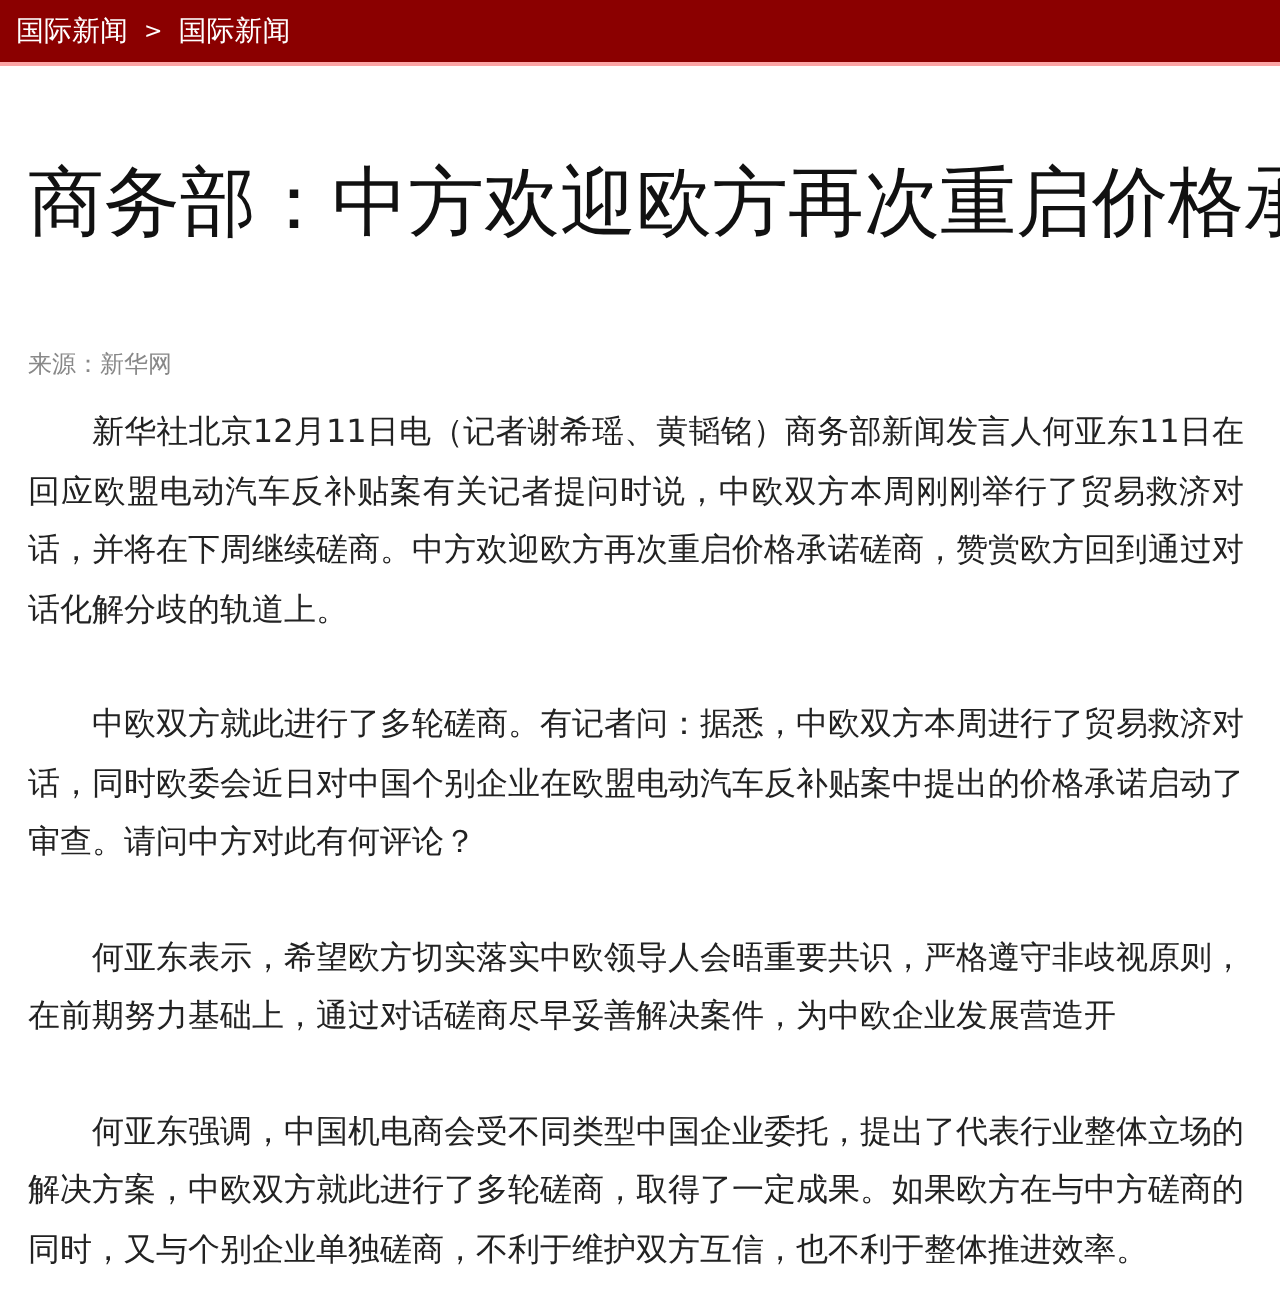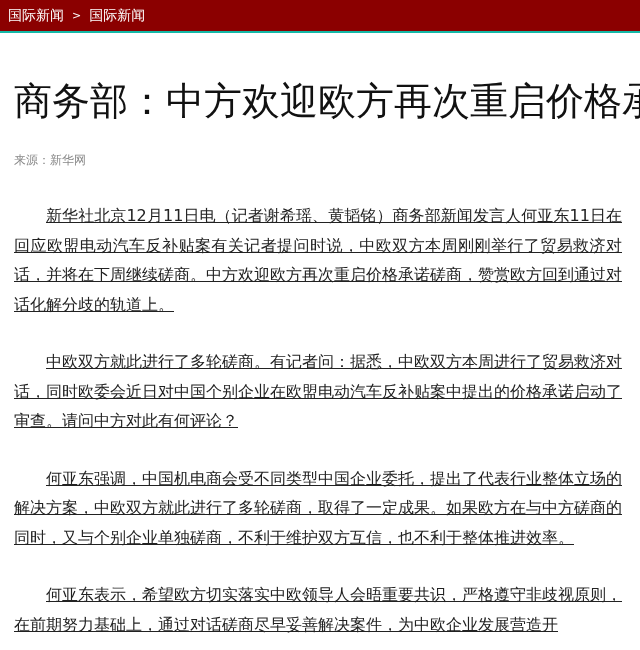--- a/index.html
+++ b/index.html
@@ -4,57 +4,57 @@
   <style>
     html, body { margin: 0; padding: 0; }
     body {
       width: 640px; height: 650px; overflow: hidden;
       background: #ffffff;
       font-family: "DejaVu Sans", "Liberation Sans", sans-serif;
       color: #222222;
     }
     .header {
       height: 33px; background: #8b0000;
-      border-bottom: 2px solid #14b8a6;
+      border-bottom: 2px solid #fca5a5;
       display: flex; align-items: center;
       padding-left: 8px; box-sizing: border-box;
       color: #ffffff; font-size: 14px;
     }
     .header .sep { margin: 0 8px; font-size: 11px; }
     .header a { color: #ffffff; text-decoration: none; }
     .title {
       margin: 0; padding: 0 0 0 14px;
       font-size: 38px; font-weight: normal; color: #111111;
       white-space: nowrap; overflow: hidden;
       position: absolute; top: 76px; left: 0; width: 640px;
       line-height: 50px; letter-spacing: 0px;
     }
     .source {
-      position: absolute; top: 152px; left: 14px;
+      position: absolute; top: 174px; left: 14px;
       font-size: 12px; color: #888888;
     }
     .article {
       position: absolute; top: 201px; left: 14px; width: 608px;
       font-size: 16px; line-height: 29.5px; color: #222222;
     }
     .article p {
-      margin: 0 0 28px 0; text-indent: 2em; text-align: justify; text-decoration: underline;
+      margin: 0 0 28px 0; text-indent: 2em; text-align: justify;
     }
   </style>
 </head>
 <body>
 
 <div class="header">
   <a>国际新闻</a>
   <span class="sep">&gt;</span>
   <a>国际新闻</a>
 </div>
 
 <h1 class="title">商务部：中方欢迎欧方再次重启价格承诺磋商</h1>
 
 <div class="source">来源：新华网</div>
 
 <div class="article">
   <p>新华社北京12月11日电（记者谢希瑶、黄韬铭）商务部新闻发言人何亚东11日在回应欧盟电动汽车反补贴案有关记者提问时说，中欧双方本周刚刚举行了贸易救济对话，并将在下周继续磋商。中方欢迎欧方再次重启价格承诺磋商，赞赏欧方回到通过对话化解分歧的轨道上。</p>
   <p>中欧双方就此进行了多轮磋商。有记者问：据悉，中欧双方本周进行了贸易救济对话，同时欧委会近日对中国个别企业在欧盟电动汽车反补贴案中提出的价格承诺启动了审查。请问中方对此有何评论？</p>
+  <p>何亚东表示，希望欧方切实落实中欧领导人会晤重要共识，严格遵守非歧视原则，在前期努力基础上，通过对话磋商尽早妥善解决案件，为中欧企业发展营造开</p>
   <p>何亚东强调，中国机电商会受不同类型中国企业委托，提出了代表行业整体立场的解决方案，中欧双方就此进行了多轮磋商，取得了一定成果。如果欧方在与中方磋商的同时，又与个别企业单独磋商，不利于维护双方互信，也不利于整体推进效率。</p>
-  <p>何亚东表示，希望欧方切实落实中欧领导人会晤重要共识，严格遵守非歧视原则，在前期努力基础上，通过对话磋商尽早妥善解决案件，为中欧企业发展营造开</p>
 </div>
 
 </body></html>

